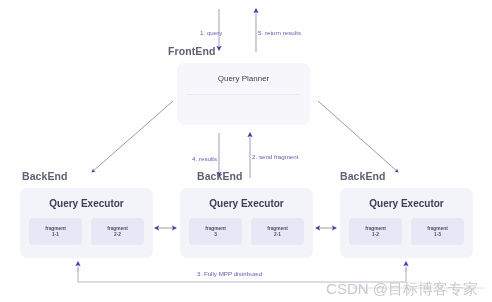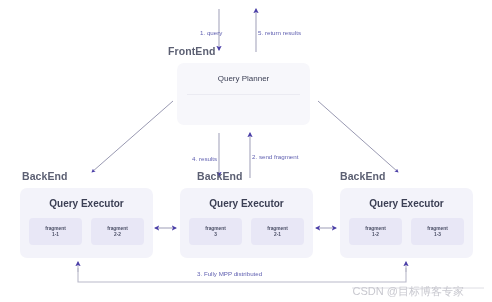--- a/index.html
+++ b/index.html
@@ -137,23 +137,23 @@
   .frag-id {
     font-size: 4.8px;
     font-weight: bold;
     color: #4b4f66;
     white-space: nowrap;
   }
 
   
   .watermark {
     position: absolute;
-    right: 20px;
+    right: 6px;
     bottom: 3px;
-    font-size: 11px;
+    font-size: 15px;
     color: #c8c8cf;
     white-space: nowrap;
     margin-left: 40px;
   }
 </style>
 </head>
 <body>
 
 <div id="stage">
 

